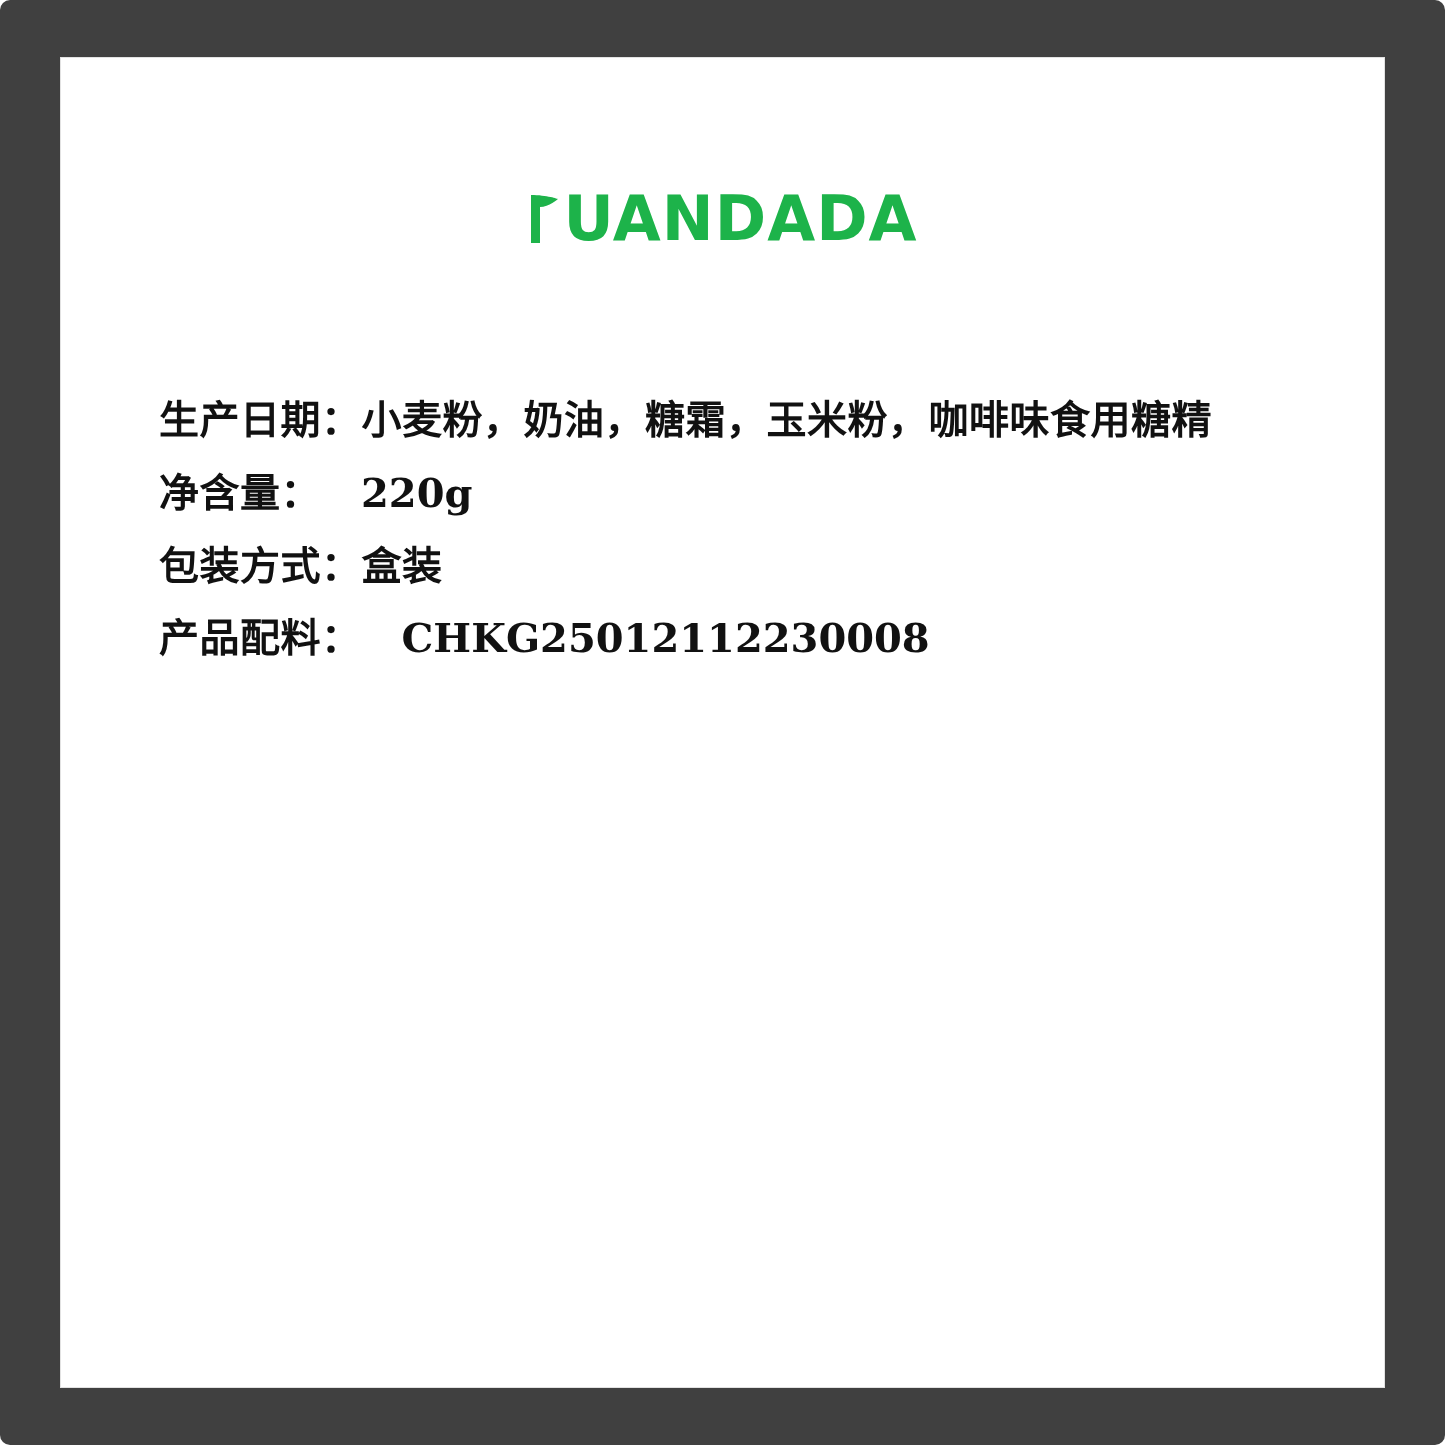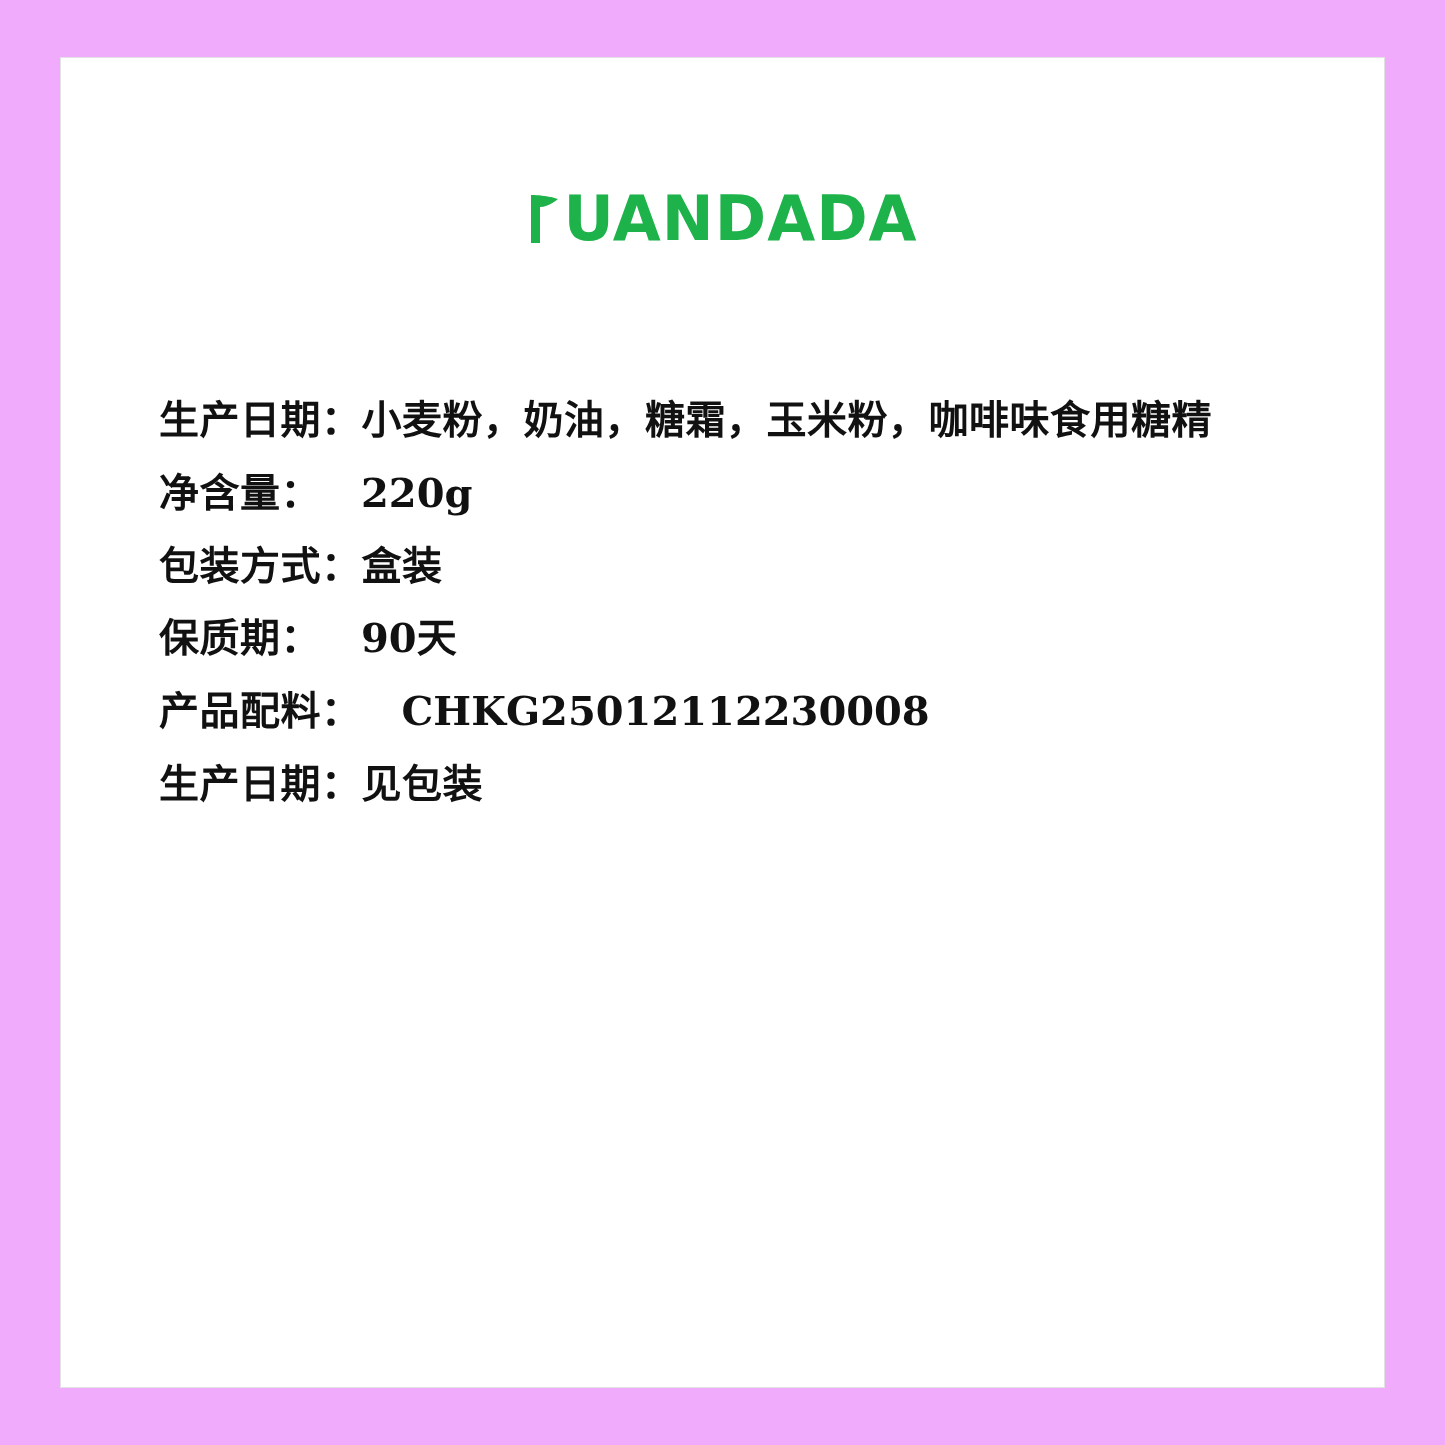--- a/index.html
+++ b/index.html
@@ -3,25 +3,26 @@
 <meta charset="utf-8">
 <style>
   html, body {
     margin: 0;
     padding: 0;
     background: #ffffff;
   }
   .page {
     width: 1445px;
     height: 1445px;
-    background: #f0abfc;
+    background: #404040;
     position: relative;
     box-sizing: border-box;
     font-family: "Liberation Sans", "DejaVu Sans", sans-serif;
     overflow: hidden;
+    border-radius: 10px;
   }
   .card {
     position: absolute;
     left: 60px;
     top: 57px;
     width: 1325px;
     height: 1331px;
     background: #ffffff;
     border: 1px solid #e2e2e2;
     box-sizing: border-box;
@@ -113,28 +114,22 @@
 
       <p class="info-row">
         <span class="lbl">净含量：</span><span class="val val-ascii">220g</span>
       </p>
 
       <p class="info-row">
         <span class="lbl">包装方式：</span><span class="val">盒装</span>
       </p>
 
 
-      <p class="info-row">
-        <span class="lbl">保质期：</span><span class="val val-ascii">90天</span>
-      </p>
 
 
       <p class="info-row">
         <span class="lbl">产品配料：</span><span class="val val-ascii">CHKG25012112230008</span>
       </p>
 
-      <p class="info-row">
-        <span class="lbl">生产日期：</span><span class="val">见包装</span>
-      </p>
 
     </div>
   </div>
 </div>
 
 </body></html>

